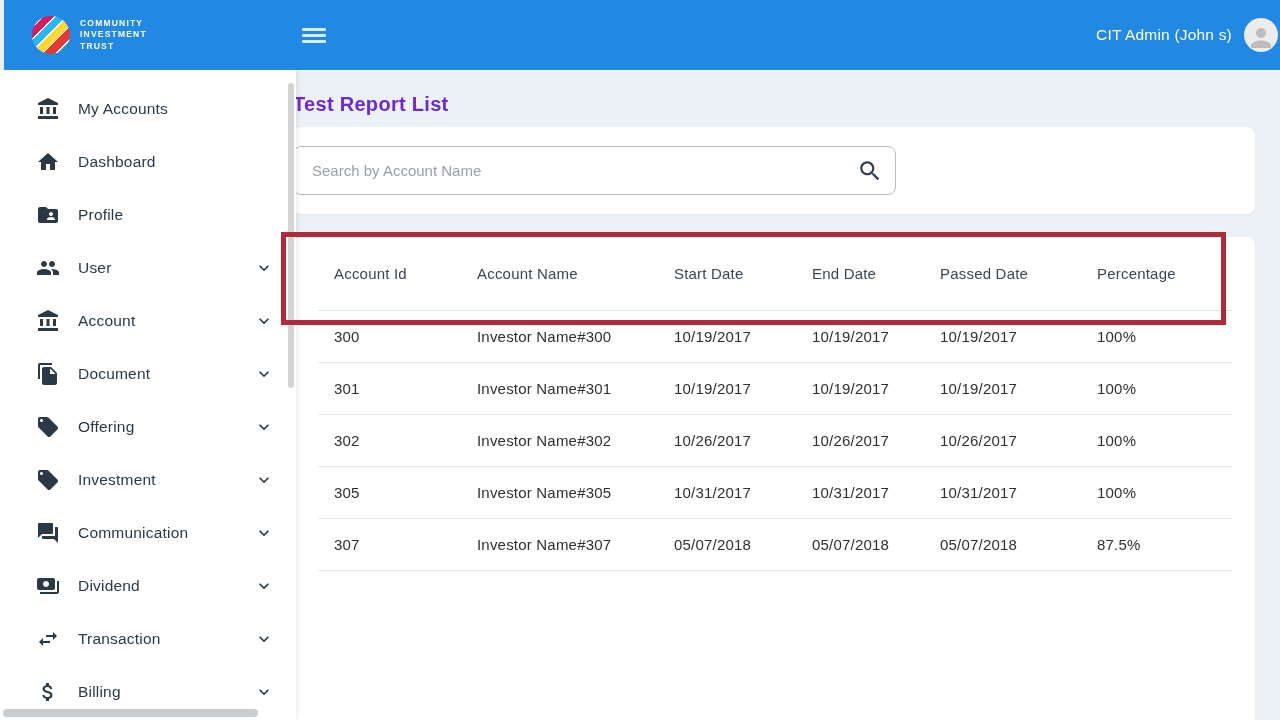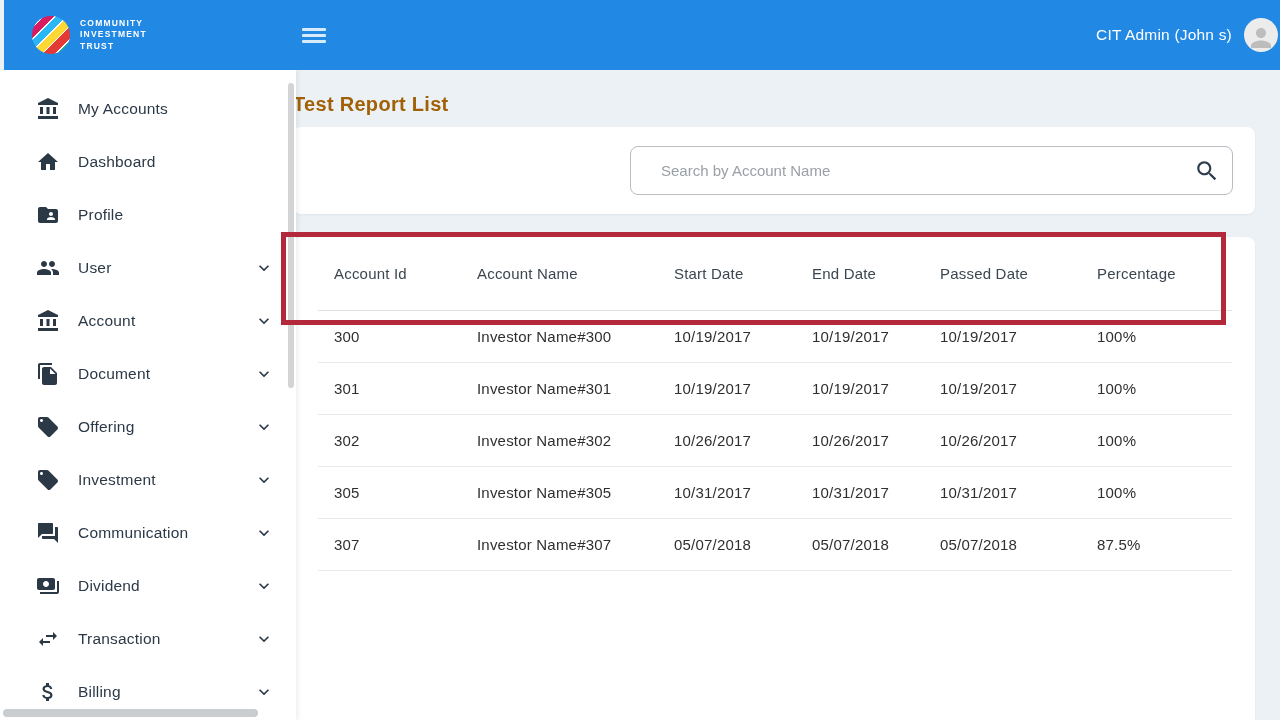--- a/index.html
+++ b/index.html
@@ -64,31 +64,31 @@
   }
   .sidebar-hscroll {
     position:absolute; bottom:3px; left:3px; width:255px; height:8px;
     background:#c9cdd0; border-radius:4px; cursor:pointer;
   }
 
   
   .main { position:absolute; left:270px; top:70px; width:1010px; height:650px; }
   .page-title {
     position:absolute; left:23px; top:23px;
-    font-size:20px; font-weight:600; color:#a16207; letter-spacing:0.3px;
+    font-size:20px; font-weight:600; color:#6d28d9; letter-spacing:0.3px;
   }
   .search-card {
     position:absolute; left:23px; top:57px; width:962px; height:87px;
     background:#fff; border-radius:8px; box-shadow:0 1px 3px rgba(0,0,0,0.05);
     display:flex; align-items:center;
   }
   .search-box {
-    position:relative; margin-left:337px; width:603px; height:49px;
+    position:relative; width:603px; height:49px;
     border:1px solid #b9bdc2; border-radius:8px;
-    display:flex; align-items:center; background:#fff;padding-left:12px;
+    display:flex; align-items:center; background:#fff;
   }
   .search-box input {
     border:none; outline:none; flex:1; height:100%;
     padding:0 46px 0 18px; font-size:15px; color:#333;
     font-family:inherit; background:transparent; border-radius:8px;
   }
   .search-box input::placeholder { color:#9aa0a6; }
   .search-icon { position:absolute; right:12px; width:26px; height:26px; cursor:pointer; }
   .search-icon svg { width:26px; height:26px; fill:#2f3e4e; }
 

